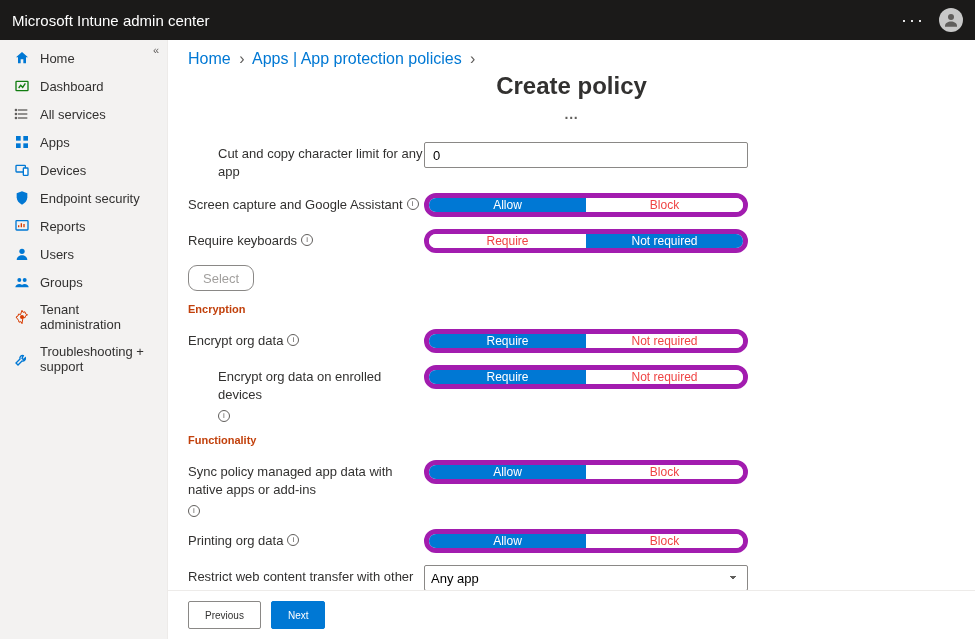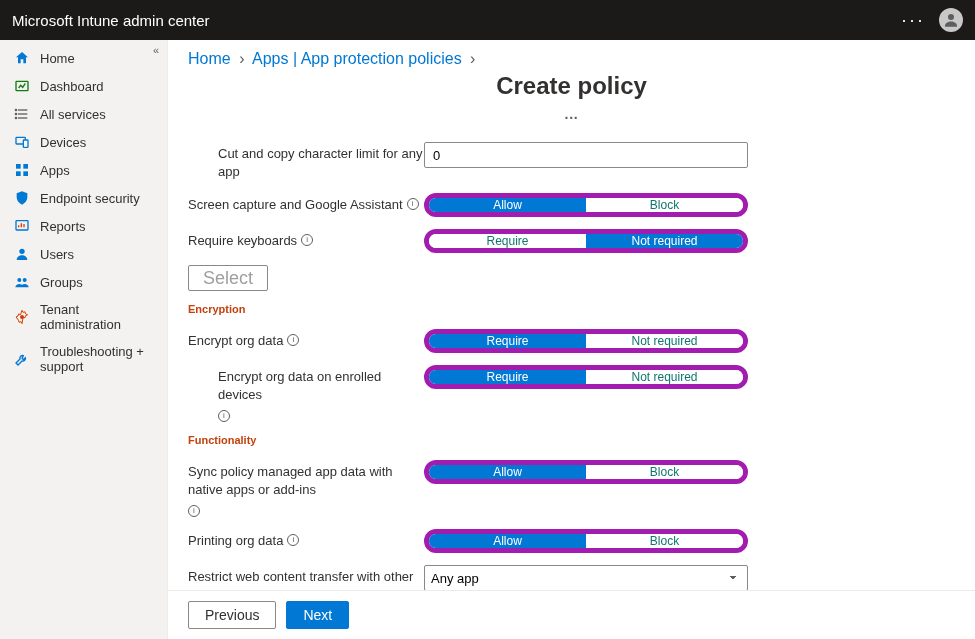--- a/index.html
+++ b/index.html
@@ -39,28 +39,28 @@
 
   .section-head { font-size: 11px; font-weight: 700; color: #c2410c; margin: 10px 0 14px 0; }
 
   input.text { width: 100%; height: 26px; border: 1px solid #8a8886; border-radius: 2px; padding: 0 8px; font-size: 13px; background: #ffffff; }
   input.text:disabled { background: #f3f2f1; color: #a19f9d; }
 
   select.drop { width: 100%; height: 26px; border: 1px solid #8a8886; border-radius: 2px; padding: 0 6px; font-size: 13px; background: #ffffff; appearance: none; -webkit-appearance: none; background-image: linear-gradient(45deg, transparent 50%, #605e5c 50%), linear-gradient(135deg, #605e5c 50%, transparent 50%); background-position: calc(100% - 14px) 10px, calc(100% - 10px) 10px; background-size: 4px 4px, 4px 4px; background-repeat: no-repeat; }
 
   
   .pill { display: flex; border-radius: 13px; overflow: hidden; height: 24px; border: 5px solid #a21caf; }
-  .pill .opt { flex: 1; font-size: 12px; display: flex; align-items: center; justify-content: center; cursor: pointer; background: #ffffff; color: #0f766e; }
+  .pill .opt { flex: 1; font-size: 12px; display: flex; align-items: center; justify-content: center; cursor: pointer; background: #ffffff; color: #ef4444; }
   .pill .opt.active { background: #0078d4; color: #ffffff; }
 
-  .btn-small { height: 26px; padding: 0 14px; font-size: 18px; border: 1px solid #8a8886; background: #ffffff; border-radius: 2px; cursor: pointer; color: #a19f9d; }
+  .btn-small { height: 26px; padding: 0 14px; font-size: 13px; border: 1px solid #8a8886; background: #ffffff; border-radius: 9px; cursor: pointer; color: #a19f9d; }
 
   
   .footer { border-top: 1px solid #edebe9; padding: 10px 20px; display: flex; gap: 10px; }
-  .btn { height: 28px; padding: 0 16px; font-size: 14px; border-radius: 2px; cursor: pointer; }
+  .btn { height: 28px; padding: 0 16px; font-size: 10px; border-radius: 2px; cursor: pointer; }
   .btn.secondary { background: #ffffff; border: 1px solid #8a8886; color: #323130; }
   .btn.primary { background: #0078d4; border: 1px solid #0078d4; color: #ffffff; }
 </style>
 </head>
 <body>
 
 <div class="topbar">
   <div class="title">Microsoft Intune admin center</div>
   <div class="right">
     <span class="more">···</span>
@@ -102,37 +102,37 @@
             <line x1="6" y1="18" x2="20" y2="18"></line>
             <circle cx="3" cy="6" r="1" fill="#605e5c"></circle>
             <circle cx="3" cy="12" r="1" fill="#605e5c"></circle>
             <circle cx="3" cy="18" r="1" fill="#605e5c"></circle>
           </svg>
         </span>
       <span>All services</span>
     </div>
     <div class="nav-item">
       <span class="nav-icon">
-          <svg viewBox="0 0 24 24" fill="none" stroke="#0078d4" stroke-width="2">
-            <rect x="3" y="5" width="14" height="10" rx="1"></rect>
-            <rect x="14" y="9" width="7" height="11" rx="1" fill="#fff"></rect>
-          </svg>
-        </span>
-      <span>Devices</span>
-    </div>
-    <div class="nav-item">
-      <span class="nav-icon">
           <svg viewBox="0 0 24 24" fill="#0078d4">
             <rect x="3" y="3" width="7" height="7"></rect>
             <rect x="14" y="3" width="7" height="7"></rect>
             <rect x="3" y="14" width="7" height="7"></rect>
             <rect x="14" y="14" width="7" height="7"></rect>
           </svg>
         </span>
       <span>Apps</span>
+    </div>
+    <div class="nav-item">
+      <span class="nav-icon">
+          <svg viewBox="0 0 24 24" fill="none" stroke="#0078d4" stroke-width="2">
+            <rect x="3" y="5" width="14" height="10" rx="1"></rect>
+            <rect x="14" y="9" width="7" height="11" rx="1" fill="#fff"></rect>
+          </svg>
+        </span>
+      <span>Devices</span>
     </div>
     <div class="nav-item">
       <span class="nav-icon">
           <svg viewBox="0 0 24 24" fill="#0078d4">
             <path d="M12 2l8 3v6c0 5-3.5 9-8 11-4.5-2-8-6-8-11V5z"></path>
           </svg>
         </span>
       <span>Endpoint security</span>
     </div>
     <div class="nav-item">

